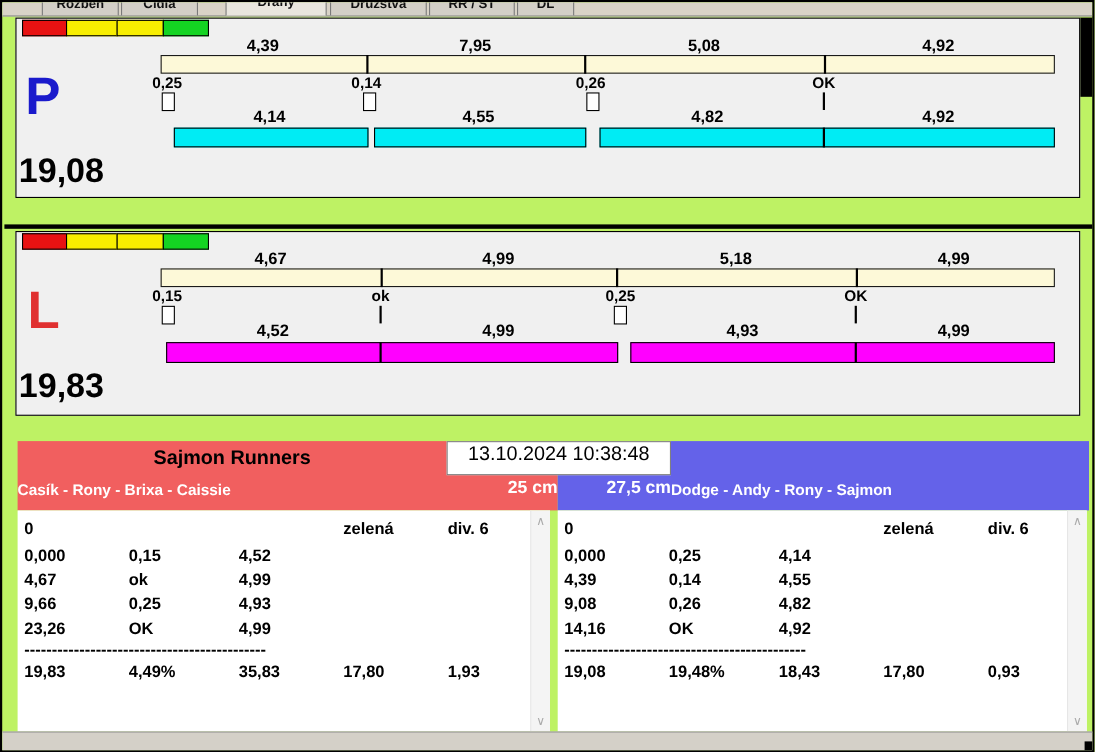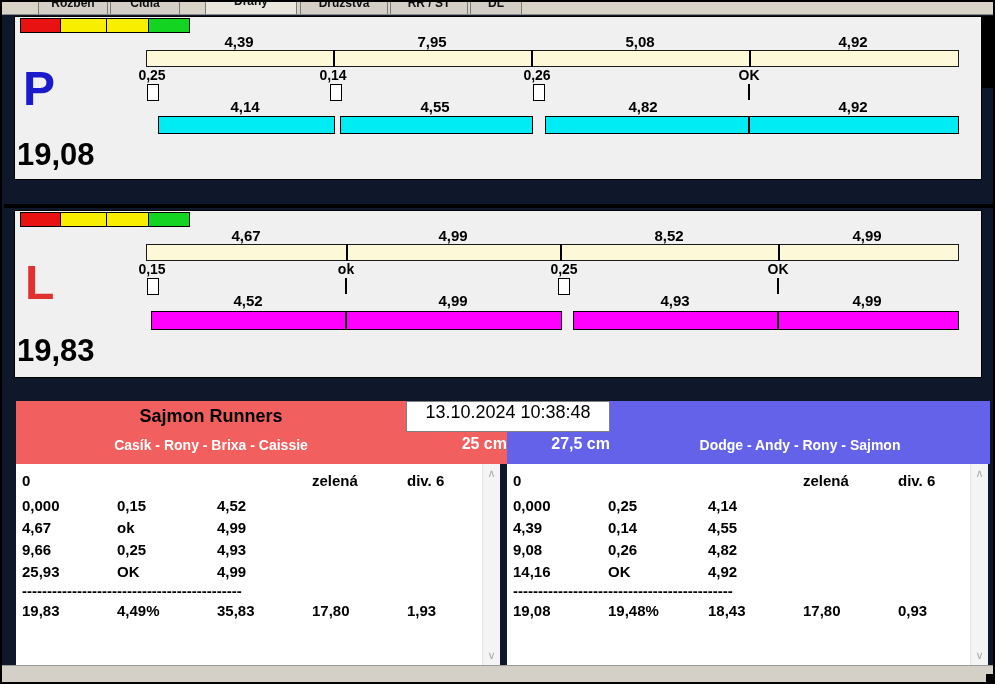--- a/index.html
+++ b/index.html
@@ -1,18 +1,18 @@
 <!DOCTYPE html>
 <html><head>
 <meta charset="utf-8">
 <style>
   html,body{margin:0;padding:0;}
   #win{
     position:relative;width:995px;height:684px;
-    background:#0f172a;border:2px solid #000;box-sizing:border-box;
+    background:#bef264;border:2px solid #000;box-sizing:border-box;
     font-family:"Liberation Sans",sans-serif;overflow:hidden;
   }
   
   .tabbar{position:absolute;left:0;top:0;width:991px;height:12px;background:#d9d3c7;
     border-bottom:1px solid #8a8a8a;overflow:hidden;}
   .tab{position:absolute;top:-11px;height:24px;background:#d3cfc7;border:1px solid #7a7a7a;
     border-radius:3px 3px 0 0;font:bold 12px "Liberation Sans",sans-serif;color:#111;
     text-align:center;box-sizing:border-box;padding-top:4px;}
   .tab.active{top:-13px;height:27px;background:#e9e6de;z-index:2;}
   
@@ -25,21 +25,21 @@
   .mark{position:absolute;width:80px;text-align:center;font:bold 14px "Liberation Sans",sans-serif;color:#000;}
   .mbox{position:absolute;width:10px;height:15px;background:#fff;border:1px solid #000;}
   .mtick{position:absolute;width:2px;height:16px;background:#000;}
   .laneletter{position:absolute;font:bold 48px "Liberation Sans",sans-serif;line-height:1;}
   .cbar{position:absolute;height:16px;border:1px solid #000;}
   .lanetotal{position:absolute;font:bold 31px "Liberation Sans",sans-serif;color:#000;line-height:1;}
   .thicksep{position:absolute;left:2px;top:202px;width:991px;height:4px;background:#000;}
   
   .thead{position:absolute;top:399px;height:63px;}
   .tname{position:absolute;text-align:center;font:bold 18px "Liberation Sans",sans-serif;color:#000;}
-  .tmembers{position:absolute;text-align:center;font:bold 14px "Liberation Sans",sans-serif;color:#fff;}
+  .tmembers{position:absolute;text-align:left;font:bold 14px "Liberation Sans",sans-serif;color:#fff;}
   .theight{position:absolute;text-align:right;font:bold 16px "Liberation Sans",sans-serif;color:#fff;}
   .tstamp{position:absolute;left:404px;top:399px;width:204px;height:31px;background:#fff;
     border:1px solid #808080;box-sizing:border-box;text-align:center;line-height:29px;
     font:18px "Liberation Sans",sans-serif;color:#000;}
   
   .rtable{position:absolute;top:462px;height:201px;background:#fff;overflow:hidden;}
   .tc{position:absolute;font:bold 15px "Liberation Sans",sans-serif;color:#000;white-space:nowrap;}
   .dash{position:absolute;left:6px;font:bold 15px "Liberation Sans",sans-serif;color:#000;letter-spacing:0;}
   .sbar{position:absolute;right:0;top:0;width:17px;height:100%;background:#f4f4f4;border-left:1px solid #e6e6e6;}
   .sarr{position:absolute;left:0;width:100%;text-align:center;font:11px "DejaVu Sans",sans-serif;color:#aaa;}
@@ -112,21 +112,21 @@
   <section class="lane" style="top:208px;height:166px">
     <div class="tl" style="left:6px;top:1px">
       <span class="tlbox" style="width: 39px; background: rgb(232, 18, 18);"></span>
       <span class="tlbox" style="width: 45px; background: rgb(248, 238, 0);"></span>
       <span class="tlbox" style="width: 41px; background: rgb(248, 238, 0);"></span>
       <span class="tlbox" style="width: 40px; background: rgb(20, 212, 34);"></span>
     </div>
 
     <span class="blabel" style="left:171px;top:16px">4,67</span>
     <span class="blabel" style="left:378px;top:16px">4,99</span>
-    <span class="blabel" style="left:594px;top:16px">8,52</span>
+    <span class="blabel" style="left:594px;top:16px">5,18</span>
     <span class="blabel" style="left:792px;top:16px">4,99</span>
 
     <div class="cream" style="left:131px;top:33px;width:811px"></div>
     <div class="vdiv" style="left:331px;top:33px;height:17px"></div>
     <div class="vdiv" style="left:545px;top:33px;height:17px"></div>
     <div class="vdiv" style="left:763px;top:33px;height:17px"></div>
 
     <span class="mark" style="left:97px;top:50px">0,15</span>
     <span class="mark" style="left:291px;top:50px">ok</span>
     <span class="mark" style="left:509px;top:50px">0,25</span>
@@ -173,21 +173,21 @@
     <span class="tc" style="left:201px;top:33px">4,52</span>
 
     <span class="tc" style="left:6px;top:55px">4,67</span>
     <span class="tc" style="left:101px;top:55px">ok</span>
     <span class="tc" style="left:201px;top:55px">4,99</span>
 
     <span class="tc" style="left:6px;top:77px">9,66</span>
     <span class="tc" style="left:101px;top:77px">0,25</span>
     <span class="tc" style="left:201px;top:77px">4,93</span>
 
-    <span class="tc" style="left:6px;top:99px">25,93</span>
+    <span class="tc" style="left:6px;top:99px">23,26</span>
     <span class="tc" style="left:101px;top:99px">OK</span>
     <span class="tc" style="left:201px;top:99px">4,99</span>
 
     <span class="dash" style="top:118px">--------------------------------------------</span>
 
     <span class="tc" style="left:6px;top:138px">19,83</span>
     <span class="tc" style="left:101px;top:138px">4,49%</span>
     <span class="tc" style="left:201px;top:138px">35,83</span>
     <span class="tc" style="left:296px;top:138px">17,80</span>
     <span class="tc" style="left:391px;top:138px">1,93</span>

